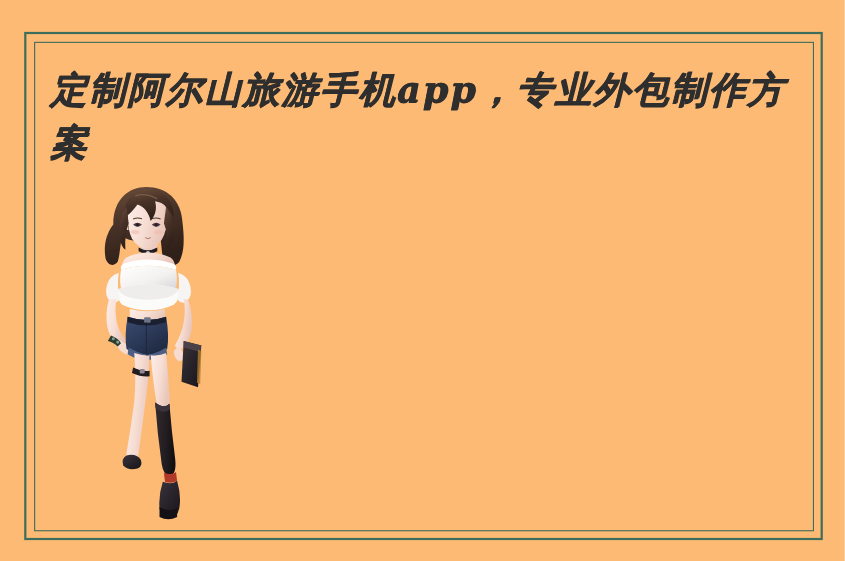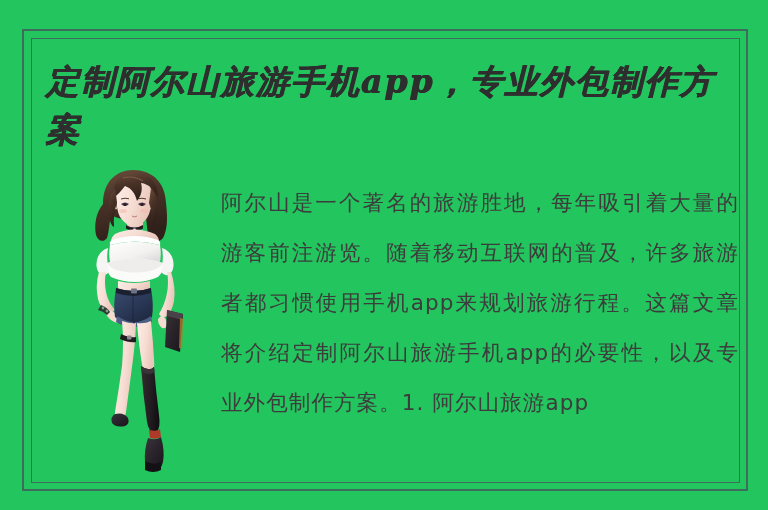--- a/index.html
+++ b/index.html
@@ -10,21 +10,21 @@
     width: 768px;
     height: 510px;
     overflow: hidden;
     font-family: "Liberation Sans", sans-serif;
   }
 
   .canvas {
     position: relative;
     width: 768px;
     height: 510px;
-    background: #22c55e;
+    background: #fdba74;
     overflow: hidden;
   }
 
   
   .frame-outer {
     position: absolute;
     left: 22px;
     top: 29px;
     width: 726px;
     height: 462px;
@@ -217,15 +217,14 @@
       <path d="M78 198 q8 6 13 1 l0.6 5 q-6 5 -13.2 -1 z" fill="#3b3339"></path>
 
       <path d="M52 246 q9 -2 13 4 q2 6 -3 8 q-9 2 -13 -3 q-2 -6 3 -9 z" fill="url(#bootG)"></path>
 
       <path d="M86 262 q8 2 11 -1 l1 8 q-5 3 -11 1 z" fill="#b03a2a"></path>
       <path d="M85 270 q8 3 13 -1 q4 14 2 25 q-2 9 -9 9 q-8 0 -9 -9 q-1 -12 3 -24 z" fill="url(#bootG)"></path>
       <path d="M82 293 q9 5 16 1 l0 8 q-8 4 -16 0 z" fill="#131016"></path>
     </svg>
   </div>
 
-  <div class="body-text">阿尔山是一个著名的旅游胜地，每年吸引着大量的游客前注游览。随着移动互联网的普及，许多旅游者都习惯使用手机app来规划旅游行程。这篇文章将介绍定制阿尔山旅游手机app的必要性，以及专业外包制作方案。1. 阿尔山旅游app</div>
 
 </div>
 
 </body></html>

